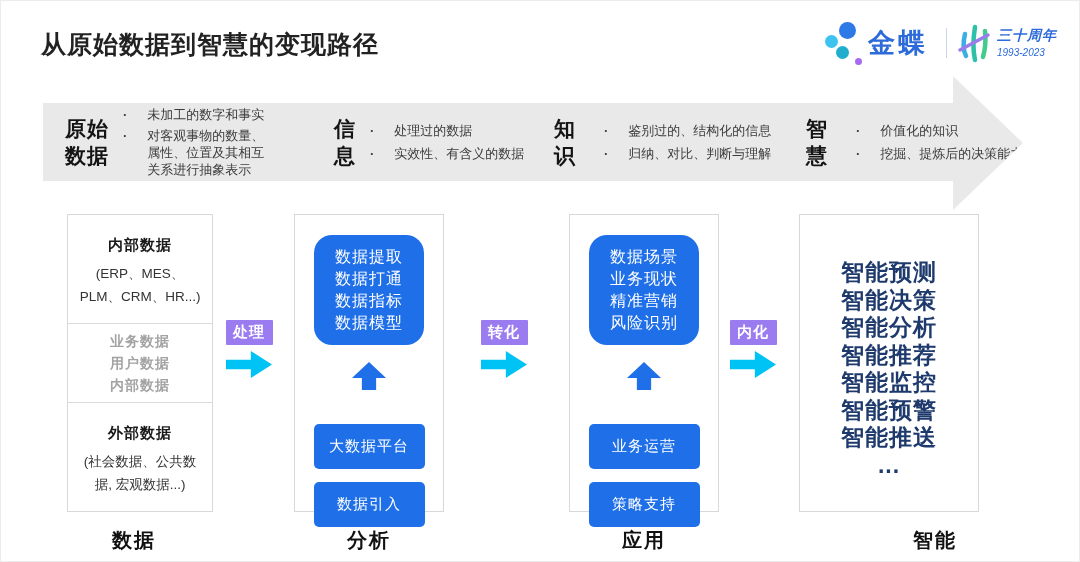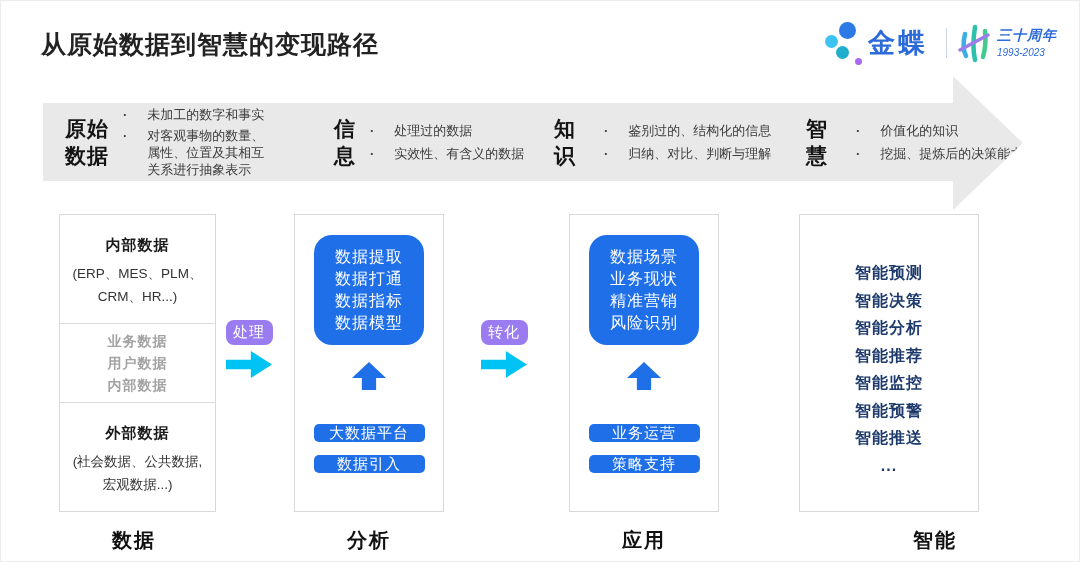--- a/index.html
+++ b/index.html
@@ -44,21 +44,21 @@
   .bullet::before { content:"·"; font-weight:bold; color:#3c3c3c; margin-right:20px; flex:0 0 auto; }
   .stage-s1 .stage-bullets { width:152px; }
   .stage-s3 .stage-bullets, .stage-s4 .stage-bullets { margin-left:28px;text-align:center; }
   .stage-s2 .bullet, .stage-s3 .bullet, .stage-s4 .bullet { margin:6px 0; white-space:nowrap; }
 
   
   .col-box {
     position:absolute; top:213px; height:298px; background:#fff;
     border:1px solid #d8d8d8;
   }
-  .box-data     { left:58px;  width:157px; }
+  .box-data     { left:66px;  width:146px; }
   .box-analysis { left:293px; width:150px; }
   .box-apply    { left:568px; width:150px; }
   .box-smart    { left:798px; width:180px; }
 
   
   .sec { text-align:center; }
   .sec-top { height:108px; padding-top:21px; }
   .sec-mid { height:80px; border-top:1px solid #dcdcdc; border-bottom:1px solid #dcdcdc;
              display:flex; flex-direction:column; justify-content:center; }
   .sec-bot { padding-top:21px; }
@@ -70,37 +70,37 @@
   .bigbox {
     width:110px; height:110px; margin:20px auto 0; background:#1f6fe8; border-radius:18px;
     color:#fff; font-size:16px; line-height:22px; letter-spacing:1px;
     display:flex; flex-direction:column; justify-content:center; align-items:center;
   }
   .up-arrow {
     width:34px; height:28px; margin:17px auto 0; background:#1f6fe8;
     clip-path:polygon(50% 0, 100% 57%, 71% 57%, 71% 100%, 29% 100%, 29% 57%, 0 57%);
   }
   .pill {
-    width:111px; height:18px; margin:0 auto; background:#1f6fe8; border-radius:5px;
+    width:111px; height:45px; margin:0 auto; background:#1f6fe8; border-radius:5px;
     color:#fff; font-size:15px; letter-spacing:1px;
     display:flex; align-items:center; justify-content:center;
   }
   .pill-1 { margin-top:34px; }
   .pill-2 { margin-top:13px; }
 
   
   .smart-list { padding-top:44px; text-align:center; }
-  .smart-item { font-size:16px; font-weight:bold; color:#1e3a6d; line-height:27.5px; letter-spacing:1px;text-align:center; }
+  .smart-item { font-size:23px; font-weight:bold; color:#1e3a6d; line-height:27.5px; letter-spacing:1px;text-align:center; }
 
   
   .connector { position:absolute; top:319px; width:56px; display:flex; flex-direction:column; align-items:center; }
   .conn-1 { left:220px; } .conn-2 { left:475px; } .conn-3 { left:724px; }
   .conn-badge {
-    min-width:47px; height:25px; padding:0 5px; background:#9b7bf0; border-radius:8px;
-    color:#fff; font-size:15px; font-weight:normal; letter-spacing:1px;
+    min-width:47px; height:25px; padding:0 5px; background:#9b7bf0; border-radius:1px;
+    color:#fff; font-size:15px; font-weight:bold; letter-spacing:1px;
     display:flex; align-items:center; justify-content:center;
   }
   .conn-arrow {
     margin-top:6px; width:46px; height:27px; background:#00c3f5;
     clip-path:polygon(0 32%, 54% 32%, 54% 0, 100% 50%, 54% 100%, 54% 68%, 0 68%);
   }
 
   
   .col-label { position:absolute; top:526px; font-size:20px; font-weight:bold; color:#111; text-align:center; letter-spacing:2px; }
   .lbl-1 { left:58px;  width:150px; }
@@ -226,20 +226,24 @@
       <span>数据场景</span>
       <span>业务现状</span>
       <span>精准营销</span>
       <span>风险识别</span>
     </div>
     <div class="up-arrow"></div>
     <div class="pill pill-1">业务运营</div>
     <div class="pill pill-2">策略支持</div>
   </div>
 
+  <div class="connector conn-3">
+    <div class="conn-badge">内化</div>
+    <div class="conn-arrow"></div>
+  </div>
 
   <div class="col-box box-smart">
     <div class="smart-list">
       <div class="smart-item">智能预测</div>
       <div class="smart-item">智能决策</div>
       <div class="smart-item">智能分析</div>
       <div class="smart-item">智能推荐</div>
       <div class="smart-item">智能监控</div>
       <div class="smart-item">智能预警</div>
       <div class="smart-item">智能推送</div>

